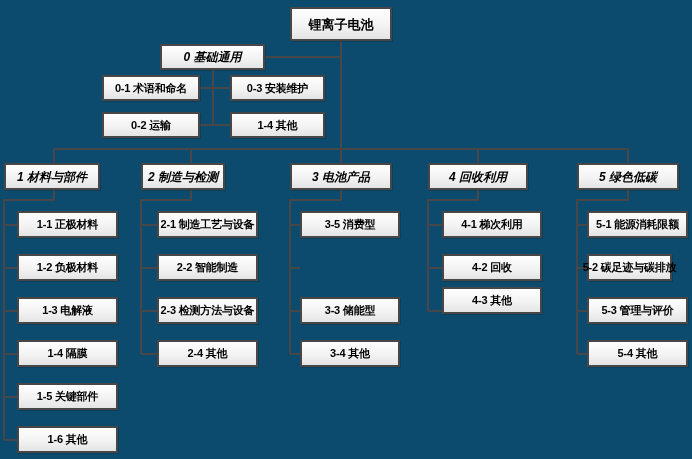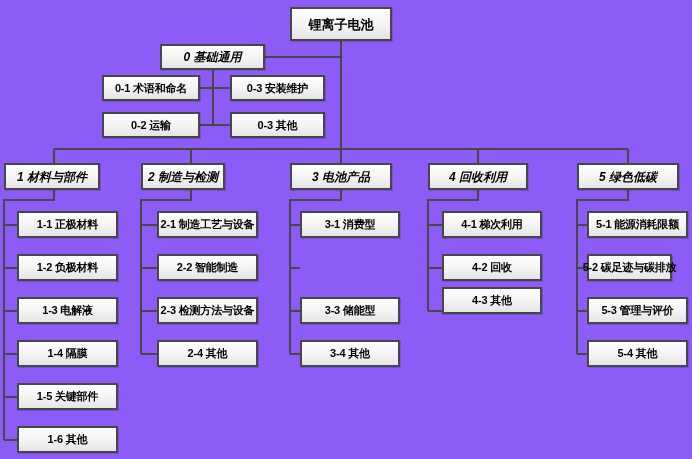--- a/index.html
+++ b/index.html
@@ -1,19 +1,19 @@
 <!DOCTYPE html>
 <html><head>
 <meta charset="utf-8">
 <style>
   html,body{margin:0;padding:0;background:#fff;}
   #stage{
     position:relative;
     width:692px;height:459px;
-    background:#8b5cf6;
+    background:#0c4a6e;
     font-family:"Liberation Sans","DejaVu Sans",sans-serif;
     overflow:hidden;
   }
   #wires{position:absolute;left:0;top:0;width:692px;height:459px;}
   .node{
     position:absolute;
     box-sizing:border-box;
     border:2px solid #474747;
     background:linear-gradient(180deg,#fefefe 0%,#f3f3f3 55%,#e4e4e4 100%);
     box-shadow:1px 1px 0 rgba(0,0,0,0.15);
@@ -42,41 +42,41 @@
     <path d="M478 190 V200 H428 V310.5 M428 224.5 H442 M428 267.5 H442 M428 310.5 H442"></path>
     <path d="M628 190 V200 H577 V353.5 M577 224.5 H587 M577 267.5 H587 M577 310.5 H587 M577 353.5 H587"></path>
   </svg>
 
   <div class="node root" style="left:290px;top:7px;width:102px;height:34px">锂离子电池</div>
 
   <div class="node lvl1" style="left:160px;top:44px;width:105px;height:26px">0 基础通用</div>
   <div class="node lvl2" style="left:102px;top:75px;width:98px;height:26px">0-1 术语和命名</div>
   <div class="node lvl2" style="left:230px;top:75px;width:95px;height:26px">0-3 安装维护</div>
   <div class="node lvl2" style="left:102px;top:112px;width:98px;height:26px">0-2 运输</div>
-  <div class="node lvl2" style="left:230px;top:112px;width:95px;height:26px">0-3 其他</div>
+  <div class="node lvl2" style="left:230px;top:112px;width:95px;height:26px">1-4 其他</div>
 
   <div class="node lvl1" style="left:4px;top:163px;width:96px;height:27px">1 材料与部件</div>
   <div class="node lvl1" style="left:141px;top:163px;width:84px;height:27px">2 制造与检测</div>
   <div class="node lvl1" style="left:290px;top:163px;width:102px;height:27px">3 电池产品</div>
   <div class="node lvl1" style="left:428px;top:163px;width:100px;height:27px">4 回收利用</div>
   <div class="node lvl1" style="left:577px;top:163px;width:102px;height:27px">5 绿色低碳</div>
 
   <div class="node lvl2" style="left:17px;top:211px;width:101px;height:27px">1-1 正极材料</div>
   <div class="node lvl2" style="left:17px;top:254px;width:101px;height:27px">1-2 负极材料</div>
   <div class="node lvl2" style="left:17px;top:297px;width:101px;height:27px">1-3 电解液</div>
   <div class="node lvl2" style="left:17px;top:340px;width:101px;height:27px">1-4 隔膜</div>
   <div class="node lvl2" style="left:17px;top:383px;width:101px;height:27px">1-5 关键部件</div>
   <div class="node lvl2" style="left:17px;top:426px;width:101px;height:27px">1-6 其他</div>
 
   <div class="node lvl2" style="left:157px;top:211px;width:101px;height:27px">2-1 制造工艺与设备</div>
   <div class="node lvl2" style="left:157px;top:254px;width:101px;height:27px">2-2 智能制造</div>
   <div class="node lvl2" style="left:157px;top:297px;width:101px;height:27px">2-3 检测方法与设备</div>
   <div class="node lvl2" style="left:157px;top:340px;width:101px;height:27px">2-4 其他</div>
 
-  <div class="node lvl2" style="left:300px;top:211px;width:100px;height:27px">3-1 消费型</div>
+  <div class="node lvl2" style="left:300px;top:211px;width:100px;height:27px">3-5 消费型</div>
   <div class="node lvl2" style="left:300px;top:297px;width:100px;height:27px">3-3 储能型</div>
   <div class="node lvl2" style="left:300px;top:340px;width:100px;height:27px">3-4 其他</div>
 
   <div class="node lvl2" style="left:442px;top:211px;width:100px;height:27px">4-1 梯次利用</div>
   <div class="node lvl2" style="left:442px;top:254px;width:100px;height:27px">4-2 回收</div>
   <div class="node lvl2" style="left:442px;top:287px;width:100px;height:27px">4-3 其他</div>
 
   <div class="node lvl2" style="left:587px;top:211px;width:101px;height:27px">5-1 能源消耗限额</div>
   <div class="node lvl2" style="left:587px;top:254px;width:85px;height:27px">5-2 碳足迹与碳排放</div>
   <div class="node lvl2" style="left:587px;top:297px;width:101px;height:27px">5-3 管理与评价</div>

